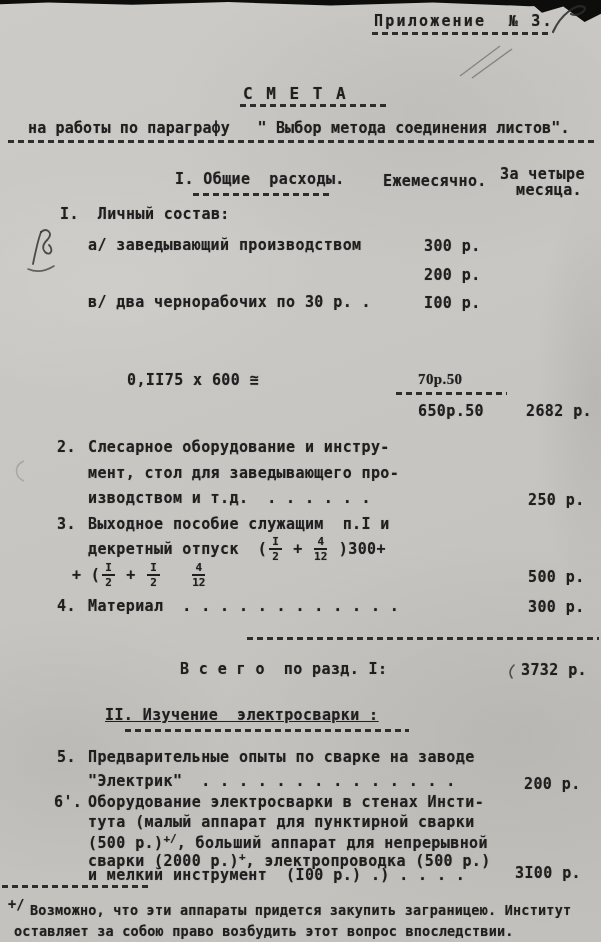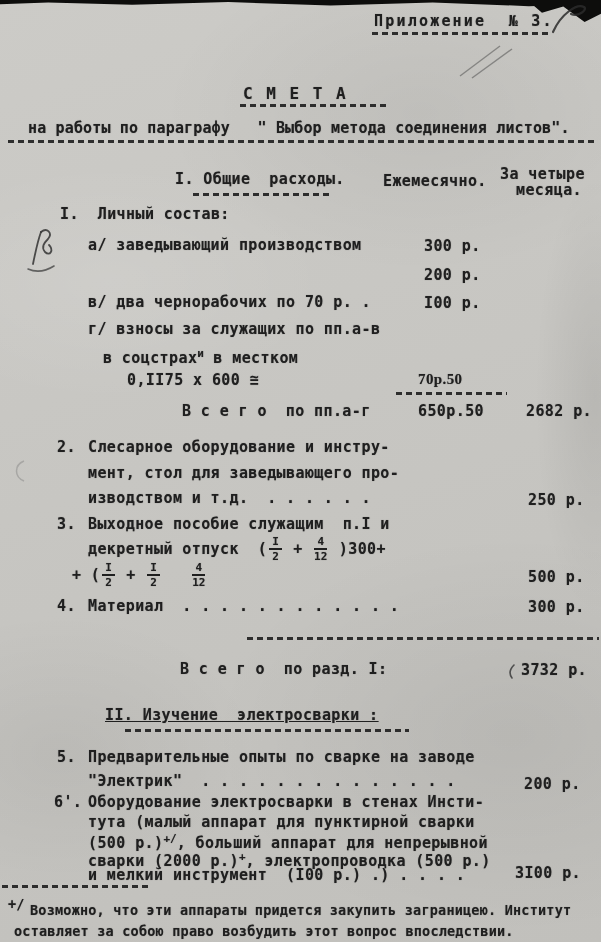--- a/index.html
+++ b/index.html
@@ -86,30 +86,27 @@
     <path d="M9,38 C11,28 14,14 17,6" fill="none" stroke="#333" stroke-width="1.8" stroke-linecap="round" opacity="0.85"></path>
     <path d="M17,6 C23,1 29,7 24,13 C20,17 17,21 21,26 C26,31 30,24 25,19" fill="none" stroke="#333" stroke-width="1.8" stroke-linecap="round" opacity="0.85"></path>
     <path d="M4,43 C13,47 22,45 30,40" fill="none" stroke="#333" stroke-width="1.6" stroke-linecap="round" opacity="0.7"></path>
   </svg>
 
   <div class="t" style="left:88px;top:236px;">а/ заведывающий производством</div>
   <div class="t" style="left:424px;top:237px;">300 р.</div>
 
   <div class="t" style="left:424px;top:266px;">200 р.</div>
 
-  <div class="t" style="left:88px;top:293px;">в/ два чернорабочих по 70 р. .</div>
+  <div class="t" style="left:88px;top:293px;">в/ два чернорабочих по 30 р. .</div>
   <div class="t" style="left:424px;top:294px;">I00 р.</div>
 
-  <div class="t" style="left:88px;top:320px;">г/ взносы за служащих по пп.а-в</div>
-  <div class="t" style="left:103px;top:347px;"><span>в соцстрах</span><span class="sup">и</span><span> в местком</span></div>
   <div class="t" style="left:127px;top:371px;">0,II75 x 600 ≅</div>
   <div class="t" style="left:418px;top:371px;font-family:Liberation Serif, serif;">70р.50</div>
   <div class="dash" style="left:396px;top:392px;width:111px;"></div>
 
-  <div class="t" style="left:182px;top:402px;">В с е г о  по пп.а-г</div>
   <div class="t" style="left:418px;top:402px;">650р.50</div>
   <div class="t" style="left:526px;top:402px;">2682 р.</div>
 
   <div class="t" style="left:57px;top:438px;">2.</div>
   <div class="t" style="left:88px;top:438px;">Слесарное оборудование и инстру-</div>
   <div class="t" style="left:88px;top:464px;">мент, стол для заведывающего про-</div>
   <div class="t" style="left:88px;top:489px;">изводством и т.д.  . . . . . .</div>
   <div class="t" style="left:528px;top:491px;">250 р.</div>
 
   <svg class="hw" style="left:8px;top:456px;" width="22" height="30" viewBox="0 0 22 30">

